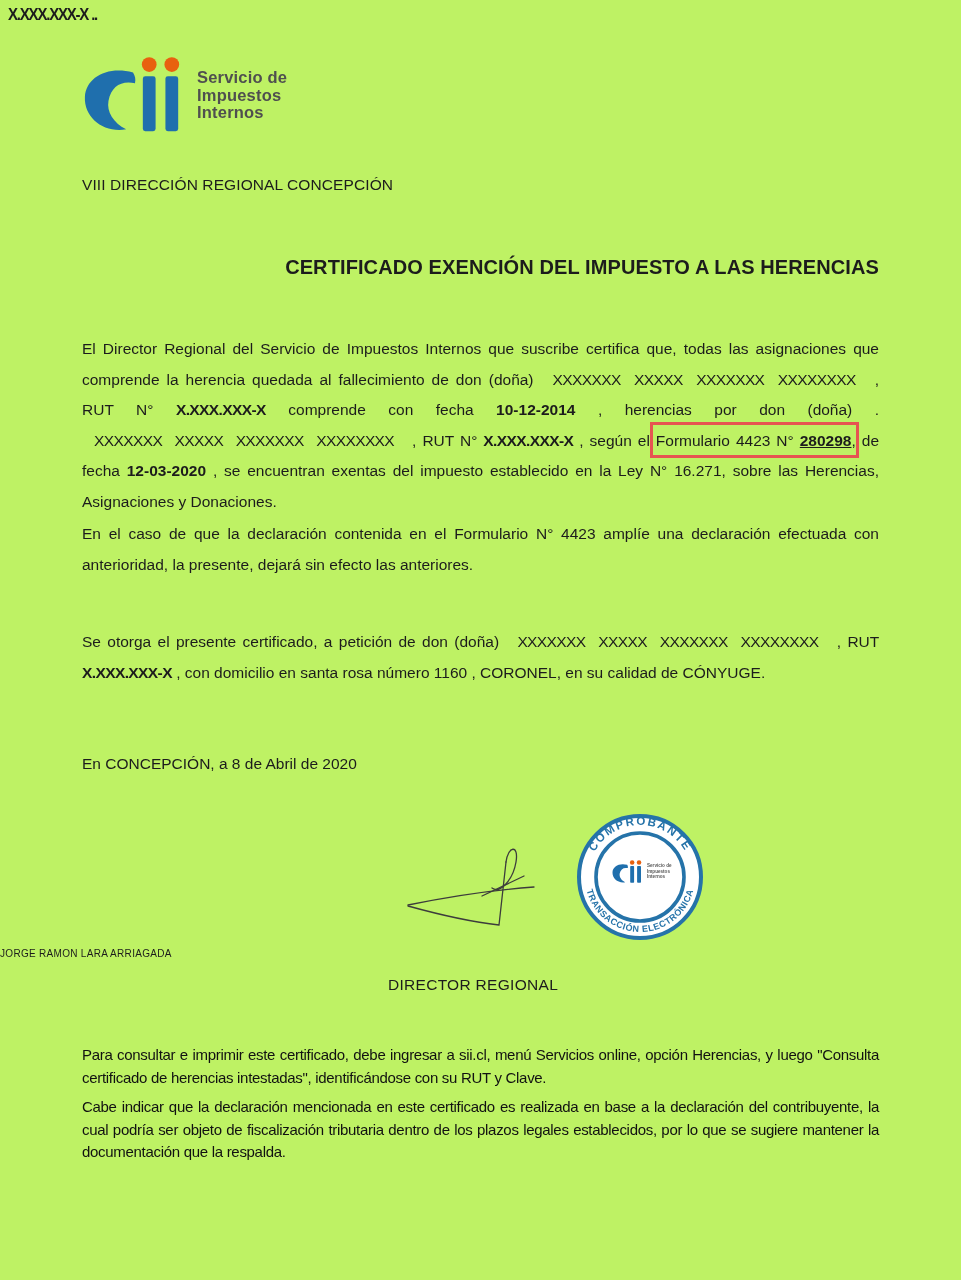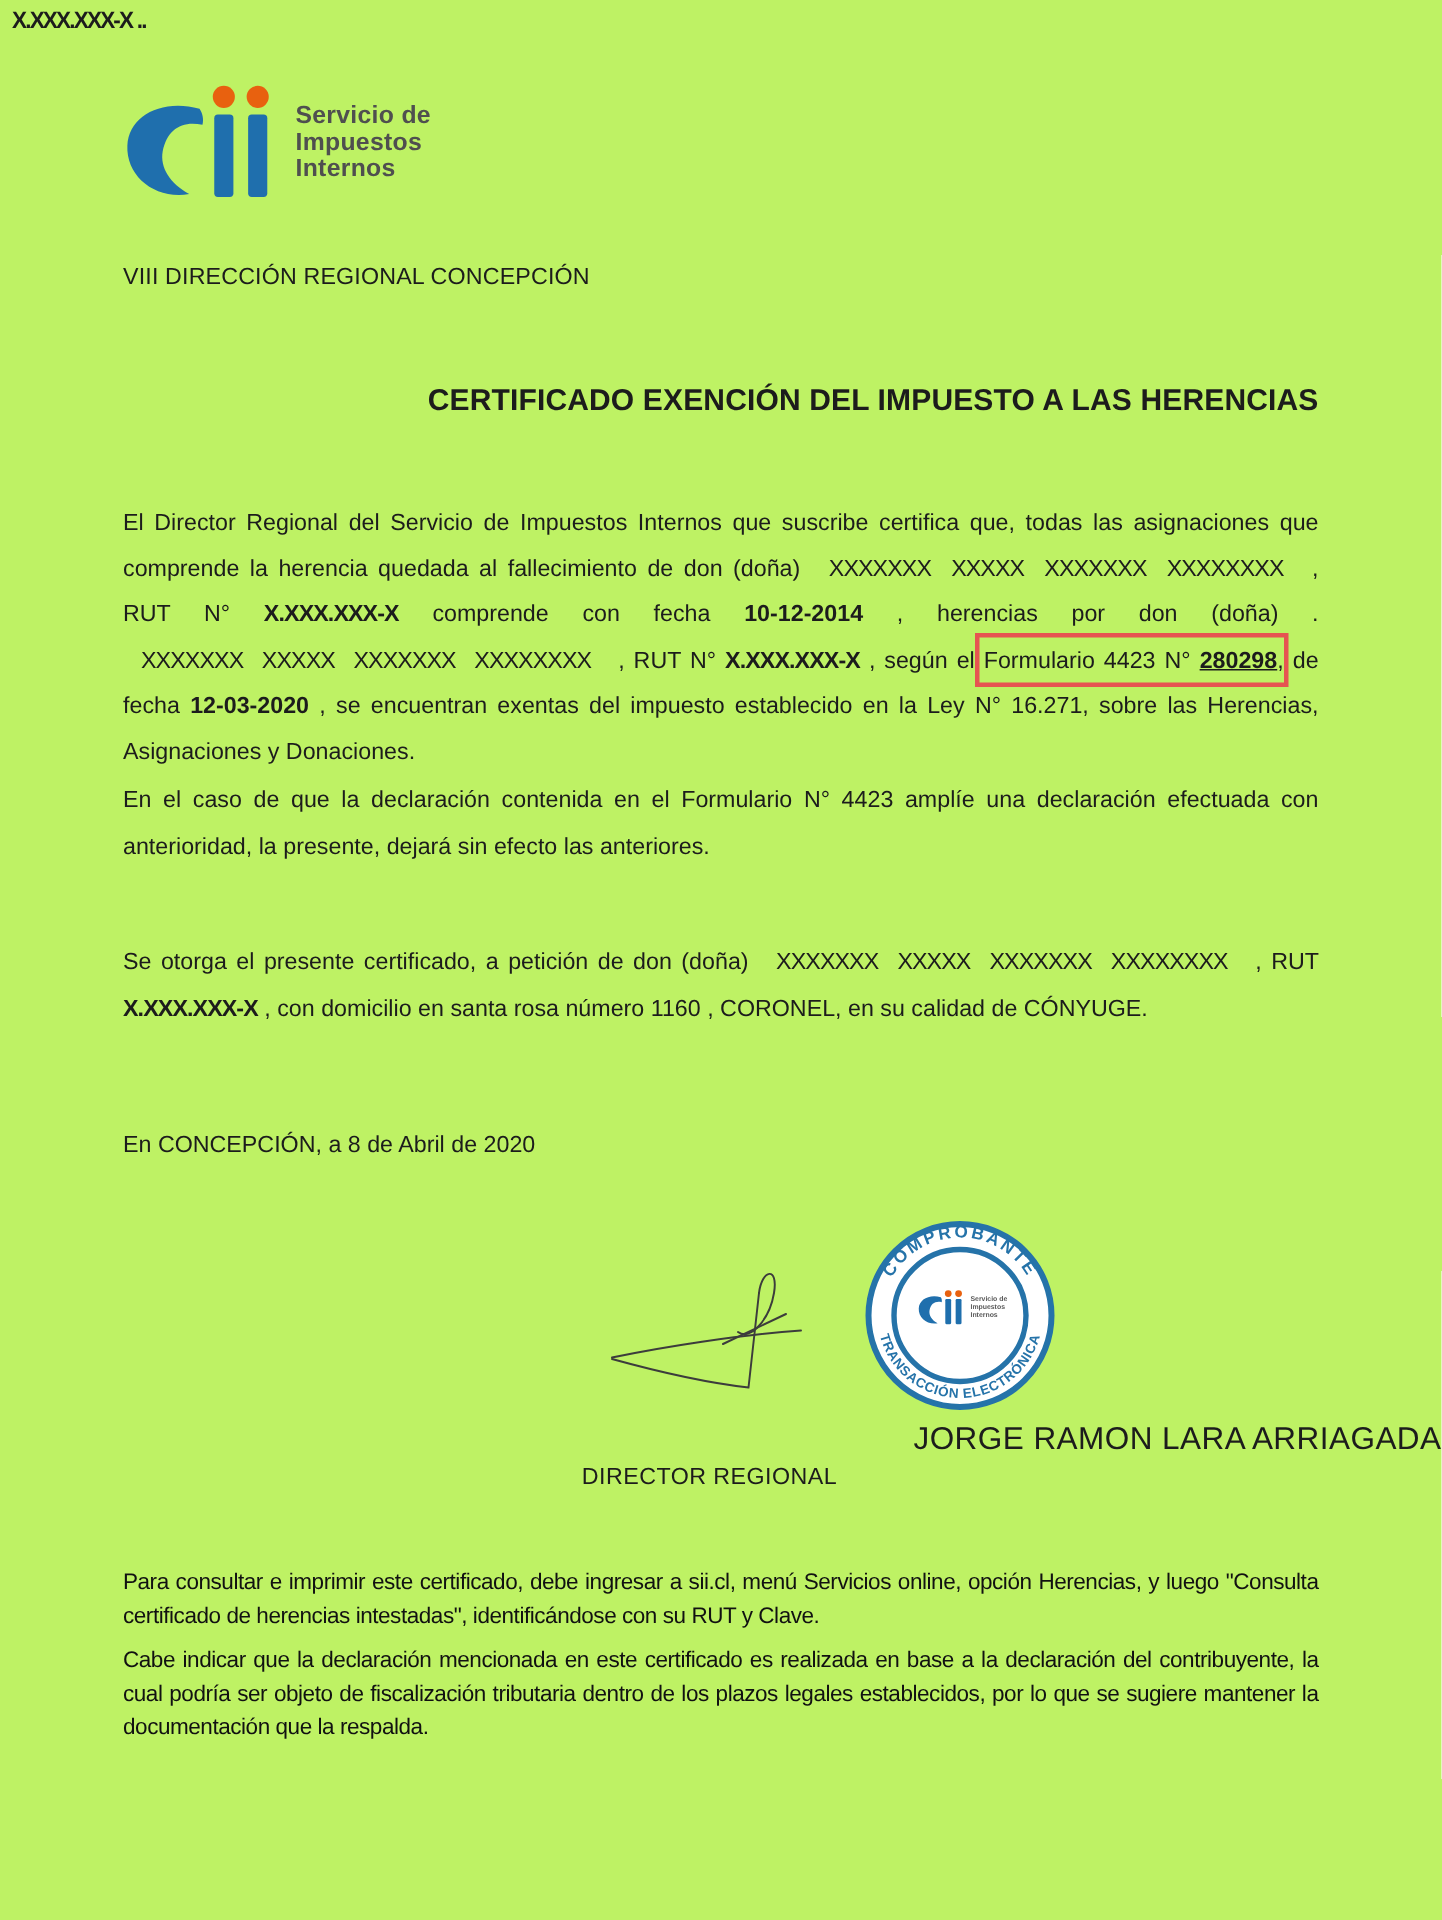--- a/index.html
+++ b/index.html
@@ -20,21 +20,21 @@
   .date-line { left:82px; top:755px; font-size:15.5px; }
   .mask { font-weight:normal; letter-spacing:-0.6px; word-spacing:7px; padding:0 12px; white-space:nowrap; }
   .maskr { font-weight:bold; letter-spacing:-0.6px; white-space:nowrap; }
   .b { font-weight:bold; }
   .bu { font-weight:bold; text-decoration:underline; }
   .redbox { position:relative; white-space:nowrap; }
   .redbox::after { content:""; position:absolute; left:-6px; right:-3px; top:-10px; bottom:-9px;
     border:3px solid #e65551; pointer-events:none; }
   .sig-block { left:402px; top:838px; width:140px; height:90px; }
   .stamp { left:574px; top:811px; width:132px; height:132px; }
-  .signer-name { left:0; top:948px; width:961px; text-align:right; font-size:21px; letter-spacing:0.3px; }
+  .signer-name { left:0; top:948px; width:961px; text-align:left; font-size:10px; letter-spacing:0.3px; }
   .signer-role { left:0; top:976px; width:946px; text-align:center; font-size:15.5px; letter-spacing:0.3px; }
   .footer-par { left:82px; width:797px; font-size:15px; font-weight:normal; line-height:22.5px; text-align:justify; letter-spacing:-0.3px; color:#111; }
   .f1 { top:1044px; }
   .f2 { top:1096px; }
 </style>
 </head>
 <body>
 
 <div class="page">
 

